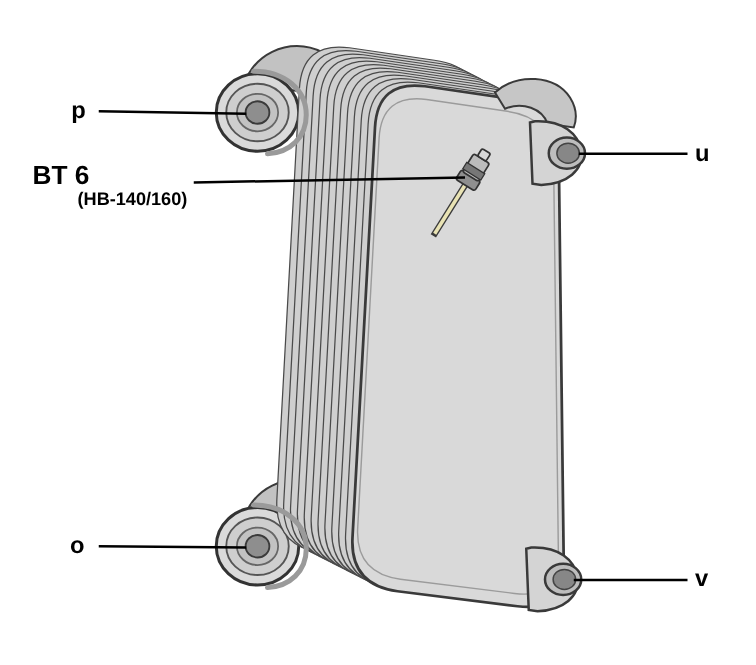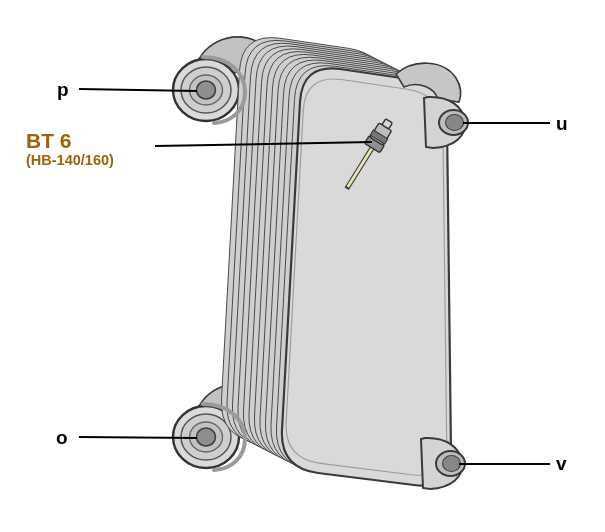--- a/index.html
+++ b/index.html
@@ -19,24 +19,24 @@
     white-space:nowrap;
     font-size:19px;
     line-height:1;
   }
   .lbl-p{left:57px;top:89px;}
   .lbl-u{left:556px;top:123px;}
   .lbl-o{left:56px;top:437px;}
   .lbl-v{left:556px;top:463px;}
   .lbl-sensor{
     position:absolute;left:26px;top:130px;
-    color:#a16207;font-weight:bold;white-space:nowrap;
+    color:#000000;font-weight:bold;white-space:nowrap;
   }
   .lbl-sensor .l1{font-size:21px;line-height:1.05;}
-  .lbl-sensor .l2{font-size:14.5px;line-height:1.15;}
+  .lbl-sensor .l2{font-size:14.5px;line-height:1.15;margin-left:36px;}
 </style>
 </head>
 <body>
 
 <div class="canvas">
 
   <svg width="605" height="532" viewBox="0 0 605 532">
 
     <defs>
 

